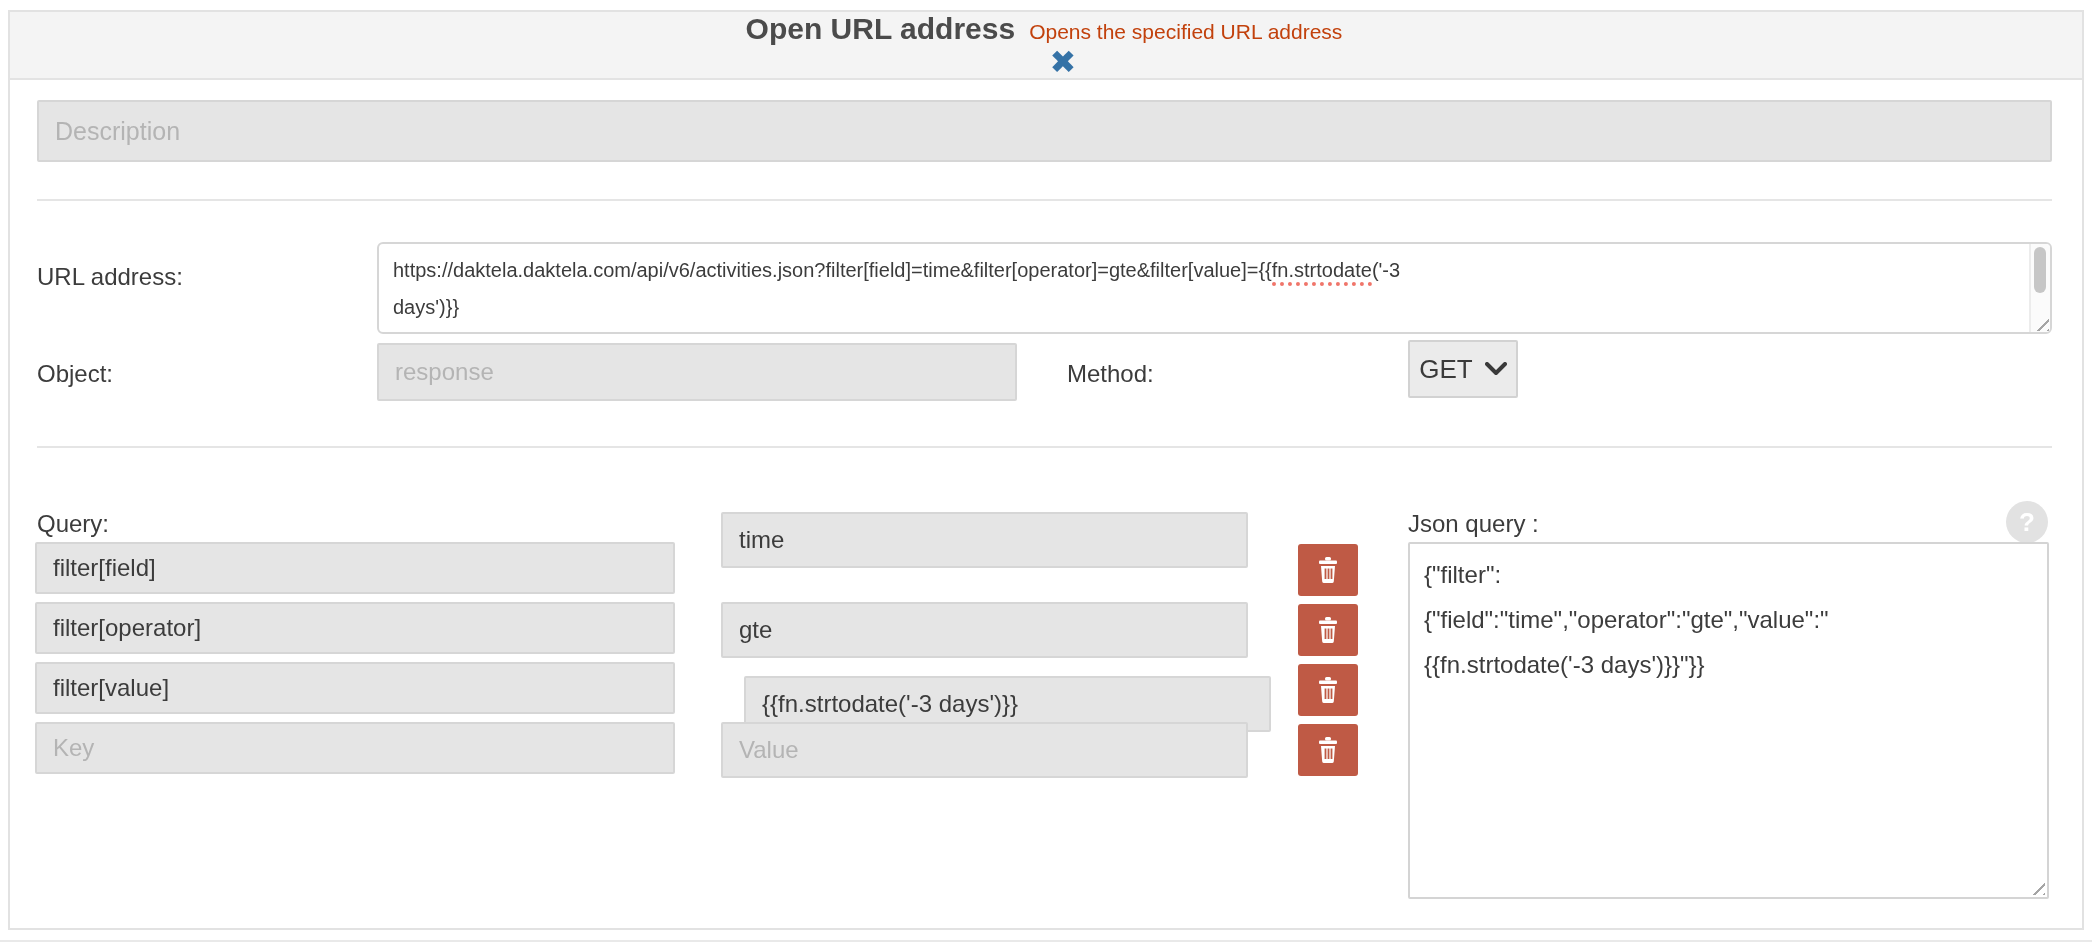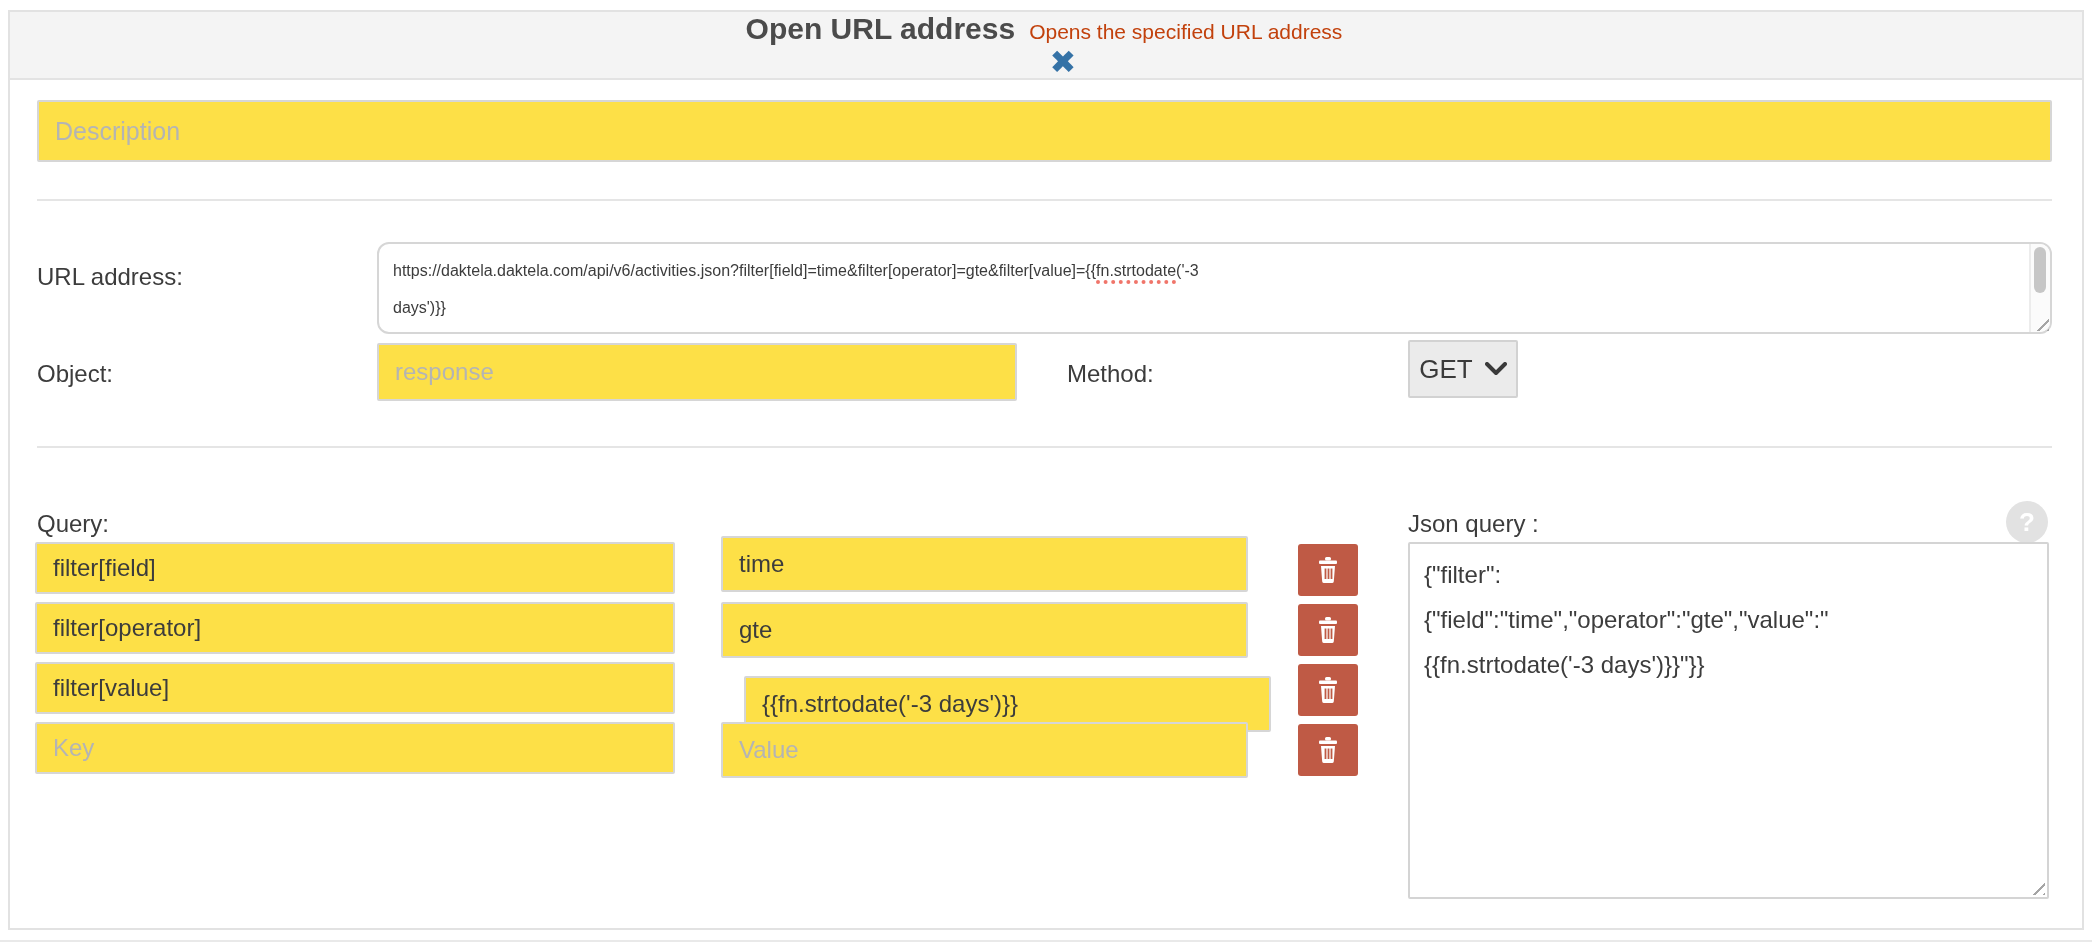--- a/index.html
+++ b/index.html
@@ -23,34 +23,34 @@
   .title { font-size:30px; font-weight:bold; color:#4b4b4b; }
   .subtitle { font-size:21px; color:#c2410c; margin-left:14px; }
   .header-divider { width:2px; height:44px; background:#dcdcdc; margin-left:auto; }
   .close-btn {
     margin-left:38px; background:none; border:none; cursor:pointer;
     color:#3572a6; font-size:32px; font-weight:bold; line-height:1; padding:0;
     font-family:"DejaVu Sans", sans-serif;
   }
   
   .t-input {
-    border:2px solid #d6d6d6; border-radius:2px; background:#fde047;
+    border:2px solid #d6d6d6; border-radius:2px; background:#e5e5e5;
     font-family:"Liberation Sans", sans-serif; font-size:24px; color:#3c3c3c;
     padding:0 16px; outline:none;
   }
   .t-input::placeholder, .t-area::placeholder { color:#b4b4b4; opacity:1; }
   .label { position:absolute; font-size:24px; color:#3c3c3c; white-space:nowrap;text-align:right; }
   .divider { position:absolute; left:27px; width:2015px; height:2px; background:#e5e5e5; }
   
   .desc-input { position:absolute; left:27px; top:88px; width:2015px; height:62px; font-size:25px; }
   
   .url-box {
     position:absolute; left:367px; top:230px; width:1675px; height:92px;
-    border:2px solid #d6d6d6; border-radius:12px; background:#fff;
-    font-size:16px; line-height:37px; color:#3c3c3c;
+    border:2px solid #d6d6d6; border-radius:6px; background:#fff;
+    font-size:20px; line-height:37px; color:#3c3c3c;
     padding:8px 40px 8px 14px; overflow:hidden; cursor:text;
   }
   .flagged { border-bottom:4px dotted #f0756a; padding-bottom:1px; }
   .fake-scrollbar {
     position:absolute; right:0; top:0; bottom:0; width:21px;
     background:#fbfbfb; border-left:2px solid #ececec;
   }
   .fake-thumb {
     position:absolute; left:3px; top:3px; width:12px; height:46px;
     background:#c6c6c6; border-radius:6px;
@@ -130,21 +130,21 @@
     <svg width="22" height="14" viewBox="0 0 22 14">
       <polyline points="2,2 11,11 20,2" fill="none" stroke="#3a3a3a" stroke-width="4" stroke-linecap="round" stroke-linejoin="round"></polyline>
     </svg>
   </div>
 
   <div class="divider" style="top:434px;"></div>
 
   <div class="label" style="left:27px; top:498px;">Query:</div>
 
   <input class="t-input q-key" style="top: 530px;" value="filter[field]">
-  <input class="t-input q-val" style="top: 524px;" value="time">
+  <input class="t-input q-val" style="top: 500px;" value="time">
   <button class="q-del" style="top:532px;">
     <svg width="22" height="27" viewBox="0 0 22 27">
       <rect x="8" y="0" width="6" height="3.5" rx="1.5" fill="#fff"></rect>
       <rect x="2" y="3.5" width="18" height="3.5" rx="1" fill="#fff"></rect>
       <path d="M4 9 h14 l-1.2 15.5 a1.8 1.8 0 0 1 -1.8 1.5 h-8 a1.8 1.8 0 0 1 -1.8 -1.5 z" fill="#fff"></path>
       <rect x="7.6" y="11.5" width="1.8" height="10.5" fill="#bf5a45"></rect>
       <rect x="10.6" y="11.5" width="1.8" height="10.5" fill="#bf5a45"></rect>
       <rect x="13.6" y="11.5" width="1.8" height="10.5" fill="#bf5a45"></rect>
     </svg>
   </button>

